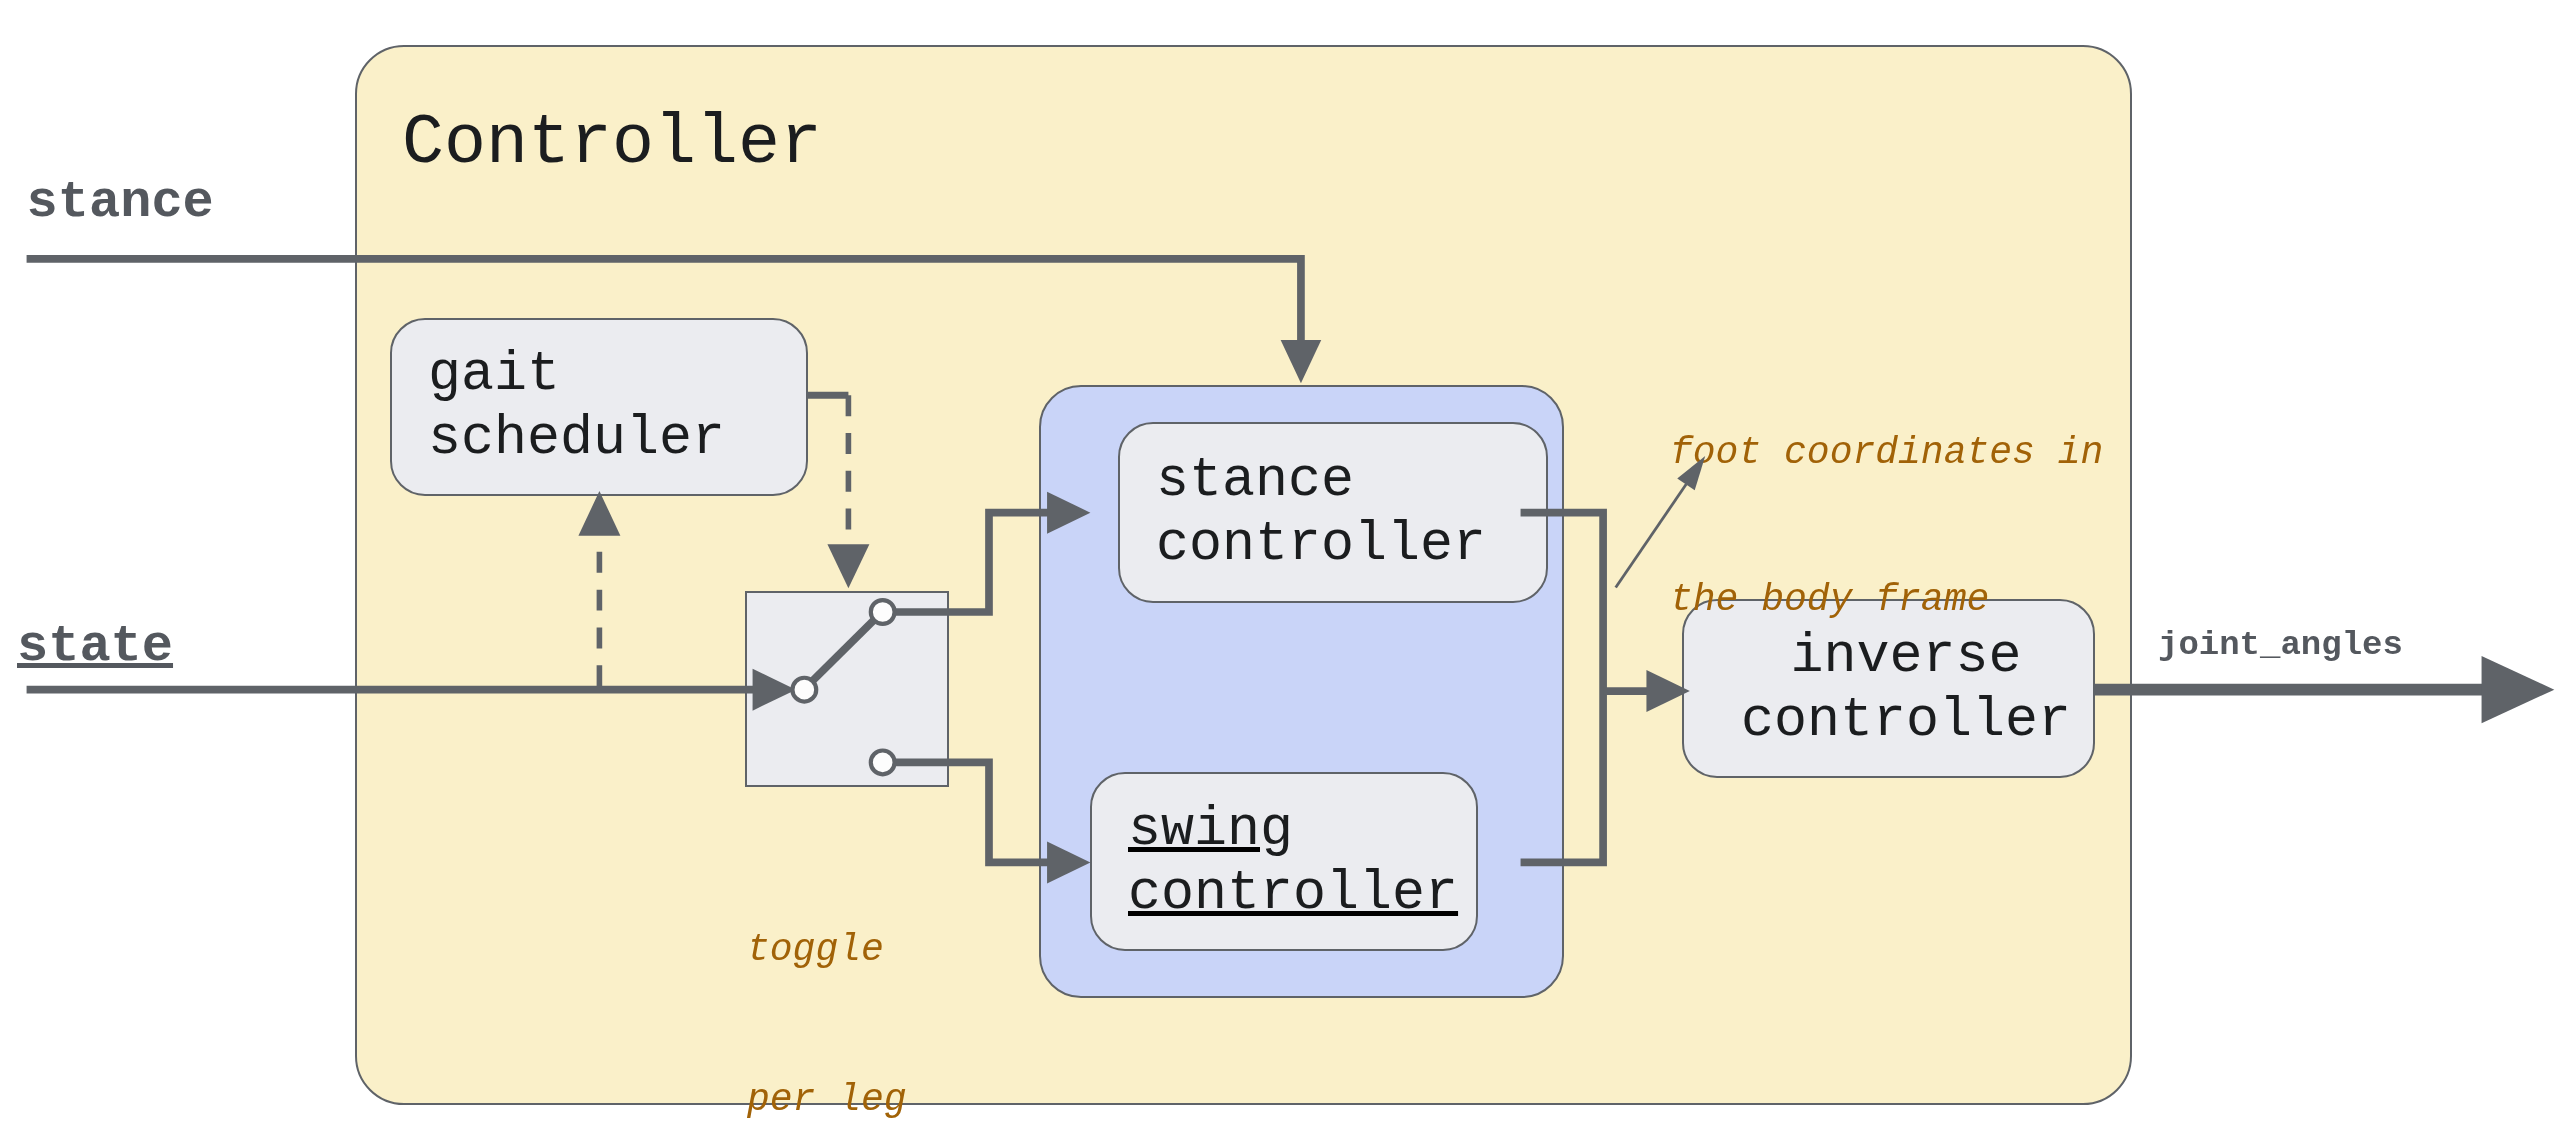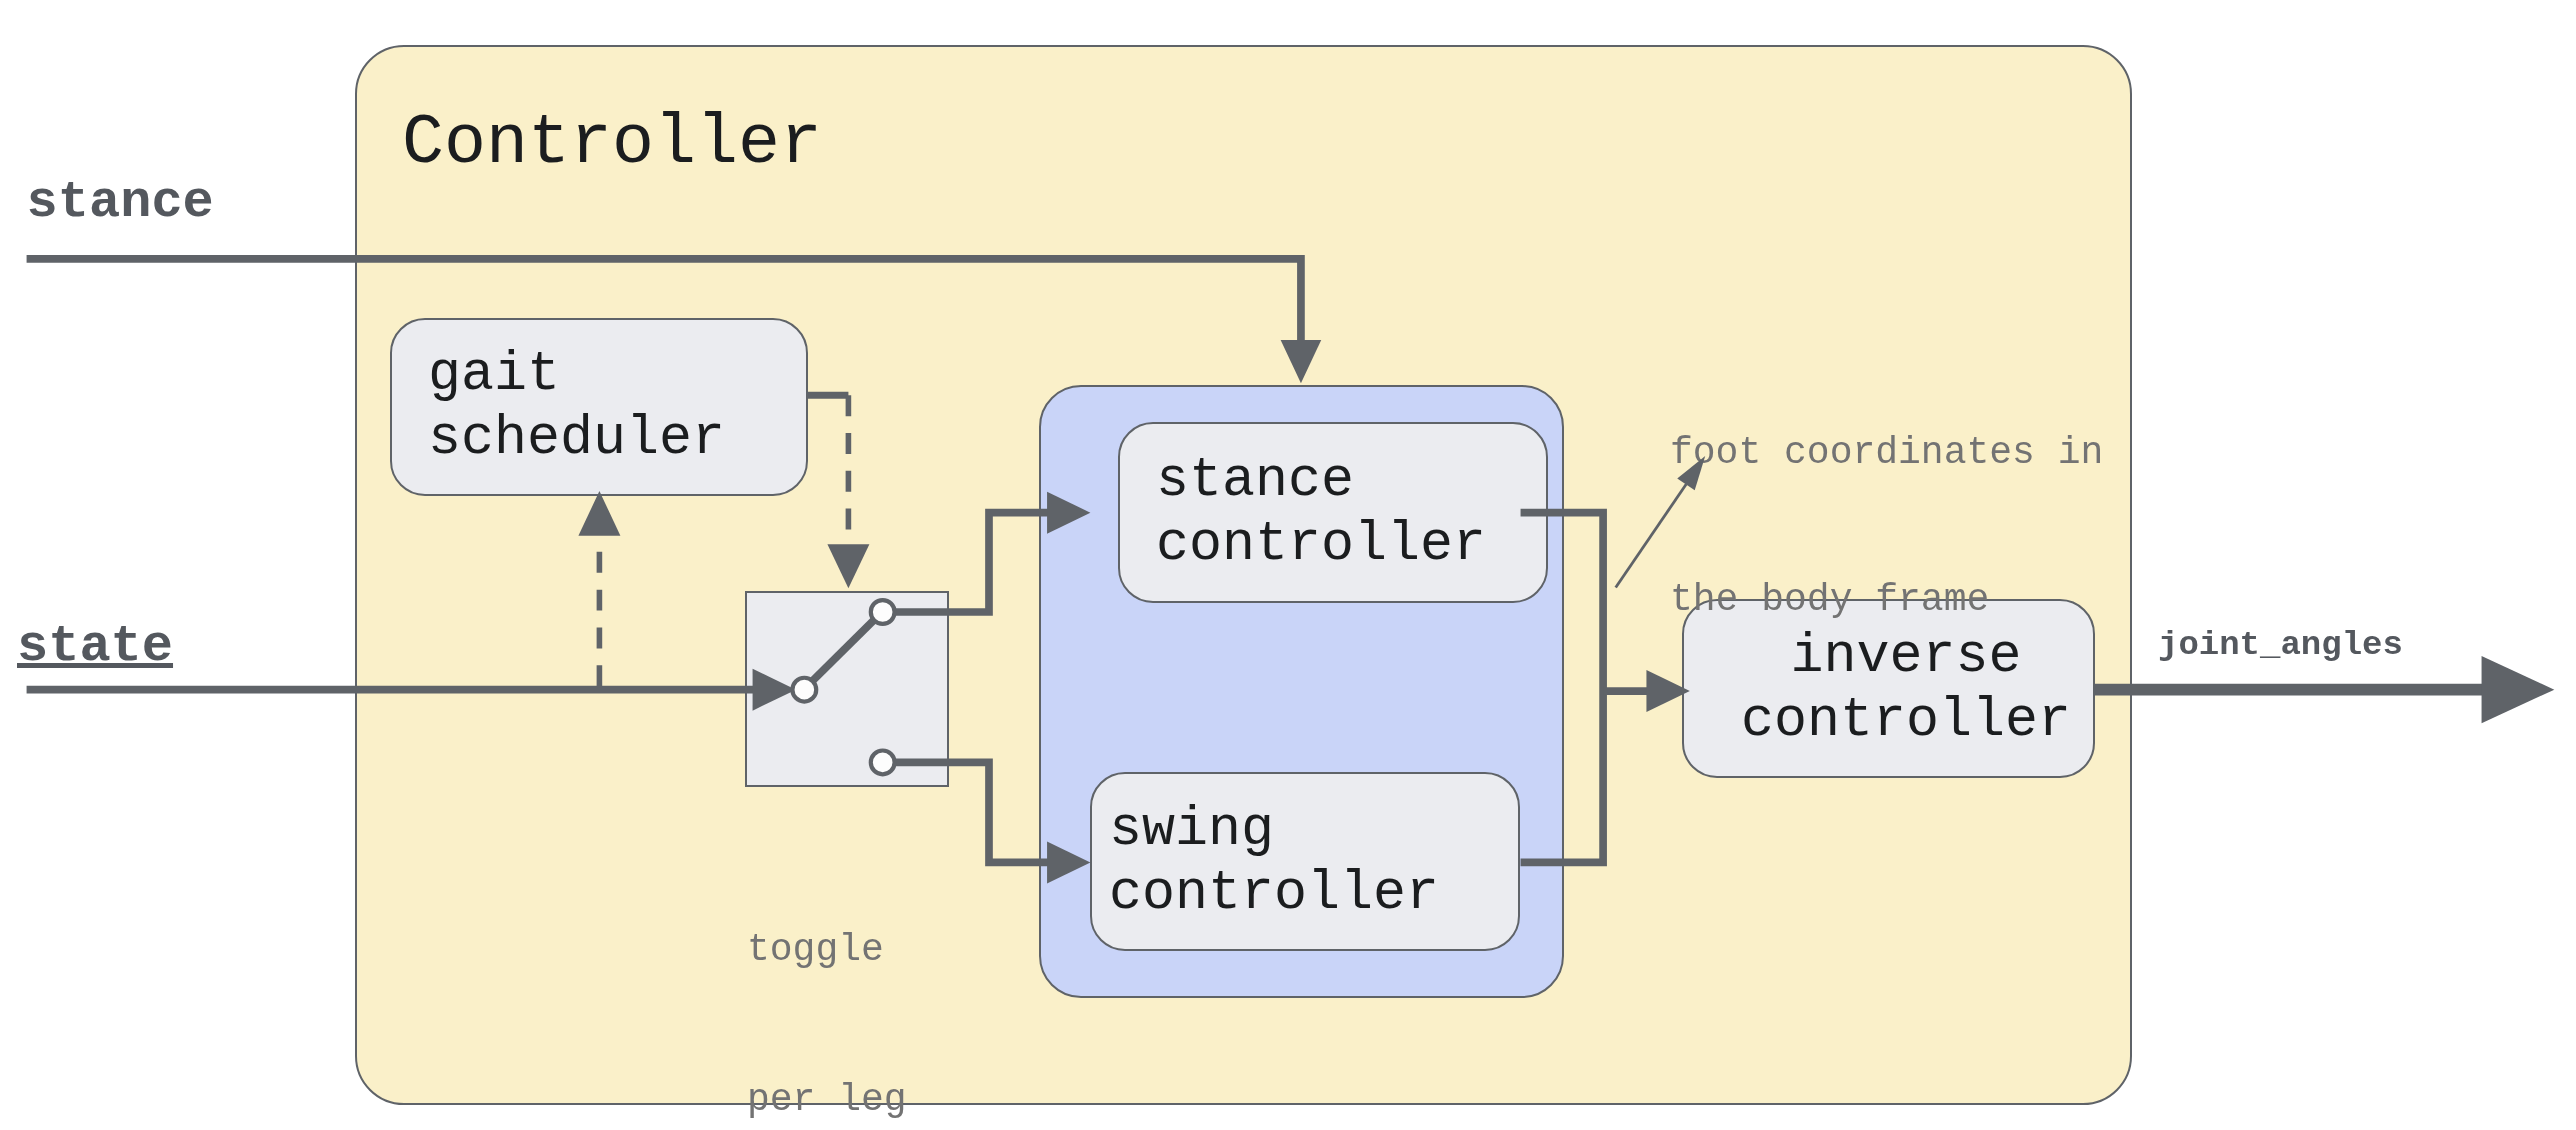--- a/index.html
+++ b/index.html
@@ -39,21 +39,21 @@
   }
   .node span {
     display: block;
     font-size: 55px;
     line-height: 64px;
     color: #1b1d1f;
     white-space: pre;
   }
   .node-gait   { left: 390px;  top: 318px;  width: 418px; height: 178px; padding-left: 36px; }
   .node-stance { left: 1118px; top: 422px;  width: 430px; height: 181px; padding-left: 36px; }
-  .node-swing  { left: 1090px; top: 772px; width: 430px; height: 179px; padding-left: 17px; }
+  .node-swing  { left: 1090px; top: 772px; width: 388px; height: 179px; padding-left: 36px; text-decoration: underline; }
   .node-ik     { left: 1682px; top: 599px;  width: 413px; height: 179px; padding-left: 35px; align-items: center; }
   .toggle-box {
     left: 745px; top: 591px; width: 204px; height: 196px;
     background: #ebecf0;
     border: 2.8px solid #5f6368;
     box-sizing: border-box;
   }
 
   
   .title {
@@ -64,23 +64,24 @@
   }
   .port-label {
     font-weight: bold;
     color: #54585e;
     white-space: pre;
   }
   .port-command { left: 26.6px; top: 173px; font-size: 52px; }
   .port-state   { left: 17px; top: 617px; font-size: 52px; text-decoration: underline; }
   .port-joint   { left: 2158px; top: 626px; font-size: 34px; }
   .annotation {
-    color: #737373;
+    color: #a16207;
     font-size: 38px;
     white-space: pre;
+    font-style: italic;
   }
   .annotation span { display: block; }
   .ann-foot   { left: 1670px; top: 330px;  line-height: 49px; }
   .ann-toggle { left: 747px; top: 825px; line-height: 50px; }
 
   svg.wires { position: absolute; left: 0; top: 0; }
 </style>
 </head>
 <body>
 

